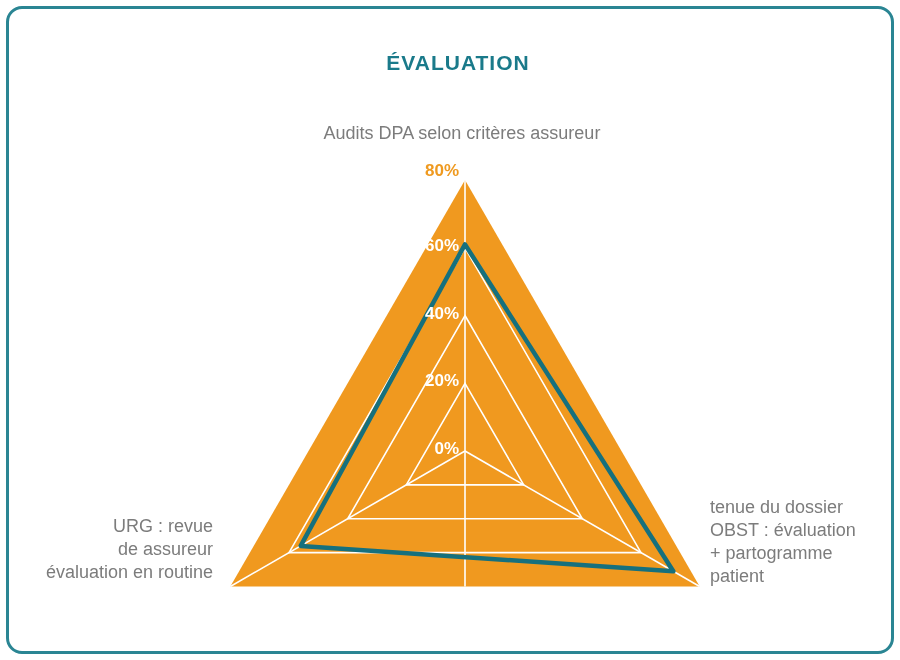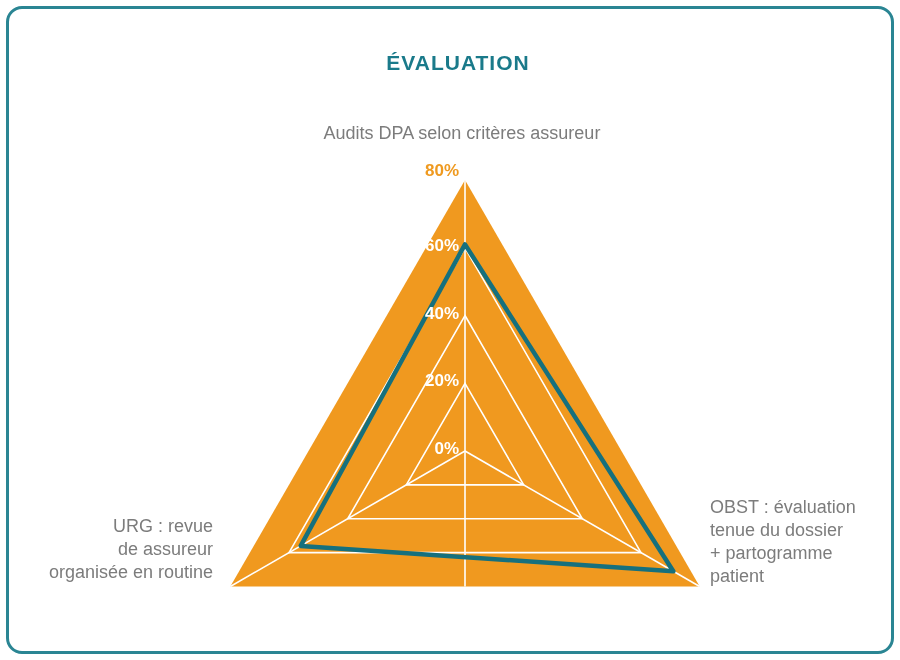--- a/index.html
+++ b/index.html
@@ -44,22 +44,22 @@
       <text class="tick" text-anchor="end" x="459" y="386.3" fill="#FFFFFF">20%</text>
       <text class="tick" text-anchor="end" x="459" y="318.5" fill="#FFFFFF">40%</text>
       <text class="tick" text-anchor="end" x="459" y="250.8" fill="#FFFFFF">60%</text>
       <text class="tick" text-anchor="end" x="459" y="176.0" fill="#EF9A20">80%</text>
     </g>
   </svg>
 
   <div class="axis-label left" style="color: rgb(124, 124, 124);">
     <div>URG : revue</div>
     <div>de assureur</div>
-    <div>organisée en routine</div>
+    <div>évaluation en routine</div>
   </div>
 
   <div class="axis-label right" style="color: rgb(124, 124, 124);">
+    <div>tenue du dossier</div>
     <div>OBST : évaluation</div>
-    <div>tenue du dossier</div>
     <div>+ partogramme</div>
     <div>patient</div>
   </div>
 </div>
 
 </body></html>

